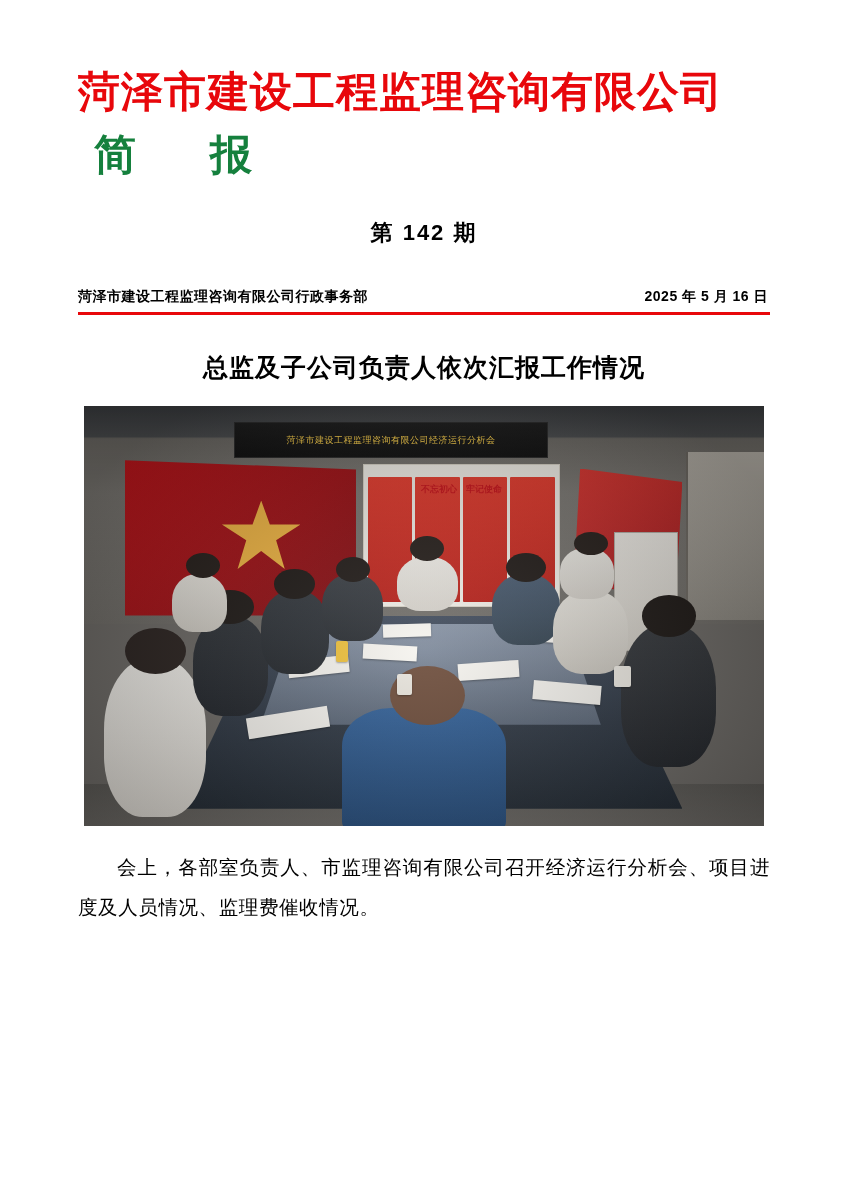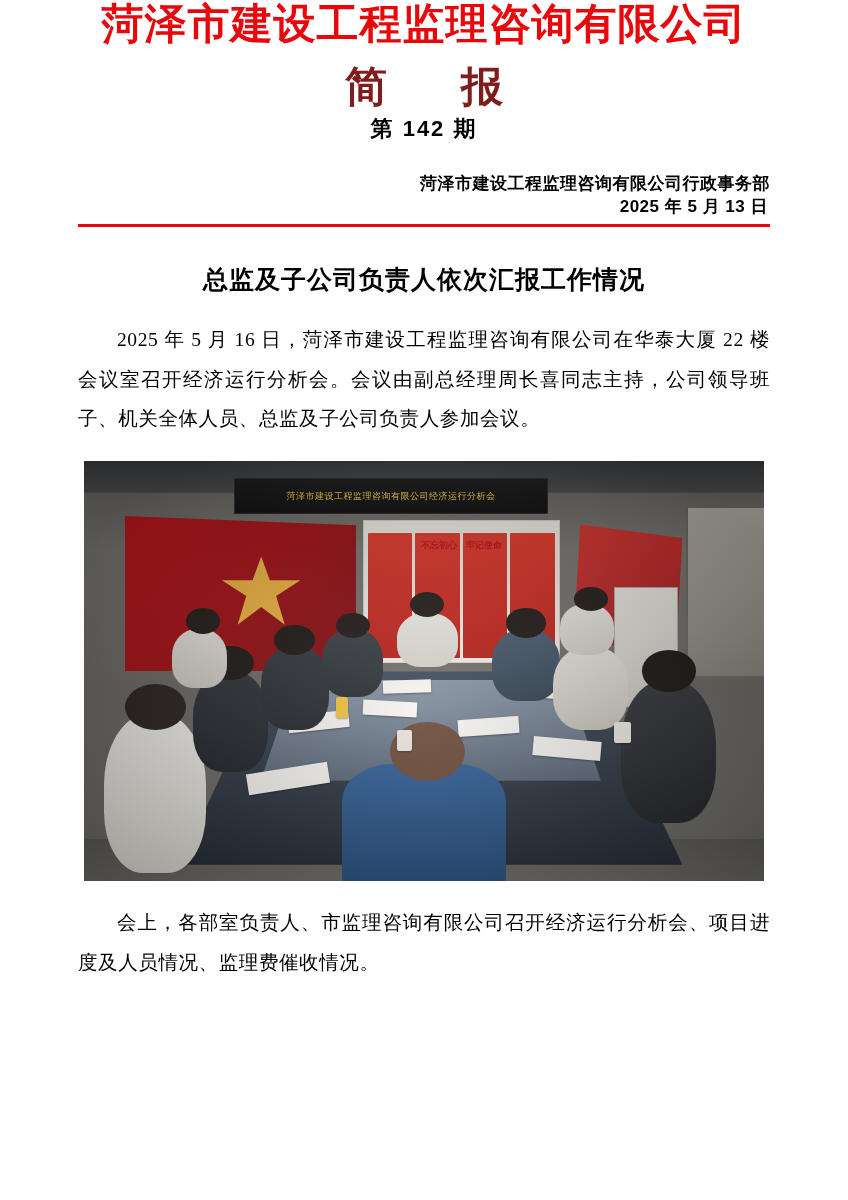--- a/index.html
+++ b/index.html
@@ -17,59 +17,60 @@
   .page {
     position: relative;
     width: 848px;
     height: 1200px;
     box-sizing: border-box;
     padding: 0 78px;
   }
 
   
   .masthead {
-    text-align: center;
+    padding-top: 68px;
+    text-align: left;
   }
   .masthead-title {
     color: #e8070b;
     font-family: "Liberation Sans", "DejaVu Sans", sans-serif;
     font-weight: bold;
     font-size: 42px;
     line-height: 1.12;
     letter-spacing: 1px;
   }
   .masthead-sub {
-    color: #7f1d1d;
+    color: #15803d;
     font-family: "Liberation Sans", "DejaVu Sans", sans-serif;
     font-weight: bold;
     font-size: 42px;
     line-height: 1.25;
     letter-spacing: 16px;
     margin-top: 14px;
     padding-left: 16px;
   }
   .issue-no {
+    margin-top: 36px;
     text-align: center;
     font-family: "Liberation Sans", "DejaVu Sans", sans-serif;
     font-weight: bold;
     font-size: 22px;
     letter-spacing: 2px;
   }
 
   
   .meta-row {
-    margin-top: 28px;
+    margin-top: 40px;
     display: flex;
     align-items: flex-end;
     justify-content: space-between;
     font-family: "Liberation Sans", "DejaVu Sans", sans-serif;
     font-weight: bold;
-    font-size: 17px;
+    font-size: 14px;
     letter-spacing: 0.5px;
-    flex-direction: column;
   }
   .meta-dept { white-space: nowrap; }
   .meta-date { white-space: nowrap; padding-right: 2px; }
   .red-rule {
     margin-top: 6px;
     height: 3px;
     background: #e8070b;
     width: 100%;
   }
 
@@ -208,27 +209,26 @@
 
   <div class="masthead">
     <div class="masthead-title">菏泽市建设工程监理咨询有限公司</div>
     <div class="masthead-sub">简　报</div>
   </div>
 
   <div class="issue-no">第 142 期</div>
 
   <div class="meta-row">
     <div class="meta-dept">菏泽市建设工程监理咨询有限公司行政事务部</div>
-    <div class="meta-date">2025 年 5 月 13 日</div>
+    <div class="meta-date">2025 年 5 月 16 日</div>
   </div>
   <div class="red-rule"></div>
 
   <div class="article-title">总监及子公司负责人依次汇报工作情况</div>
 
-  <div class="para">2025 年 5 月 16 日，菏泽市建设工程监理咨询有限公司在华泰大厦 22 楼会议室召开经济运行分析会。会议由副总经理周长喜同志主持，公司领导班子、机关全体人员、总监及子公司负责人参加会议。</div>
 
   <div class="photo-wrap">
     <div class="photo">
       <div class="ph-wall"></div>
 
       <div class="ph-redwall"></div>
 
       <div class="ph-boards">
         <div class="bd"></div>
           <div class="bd"></div>

